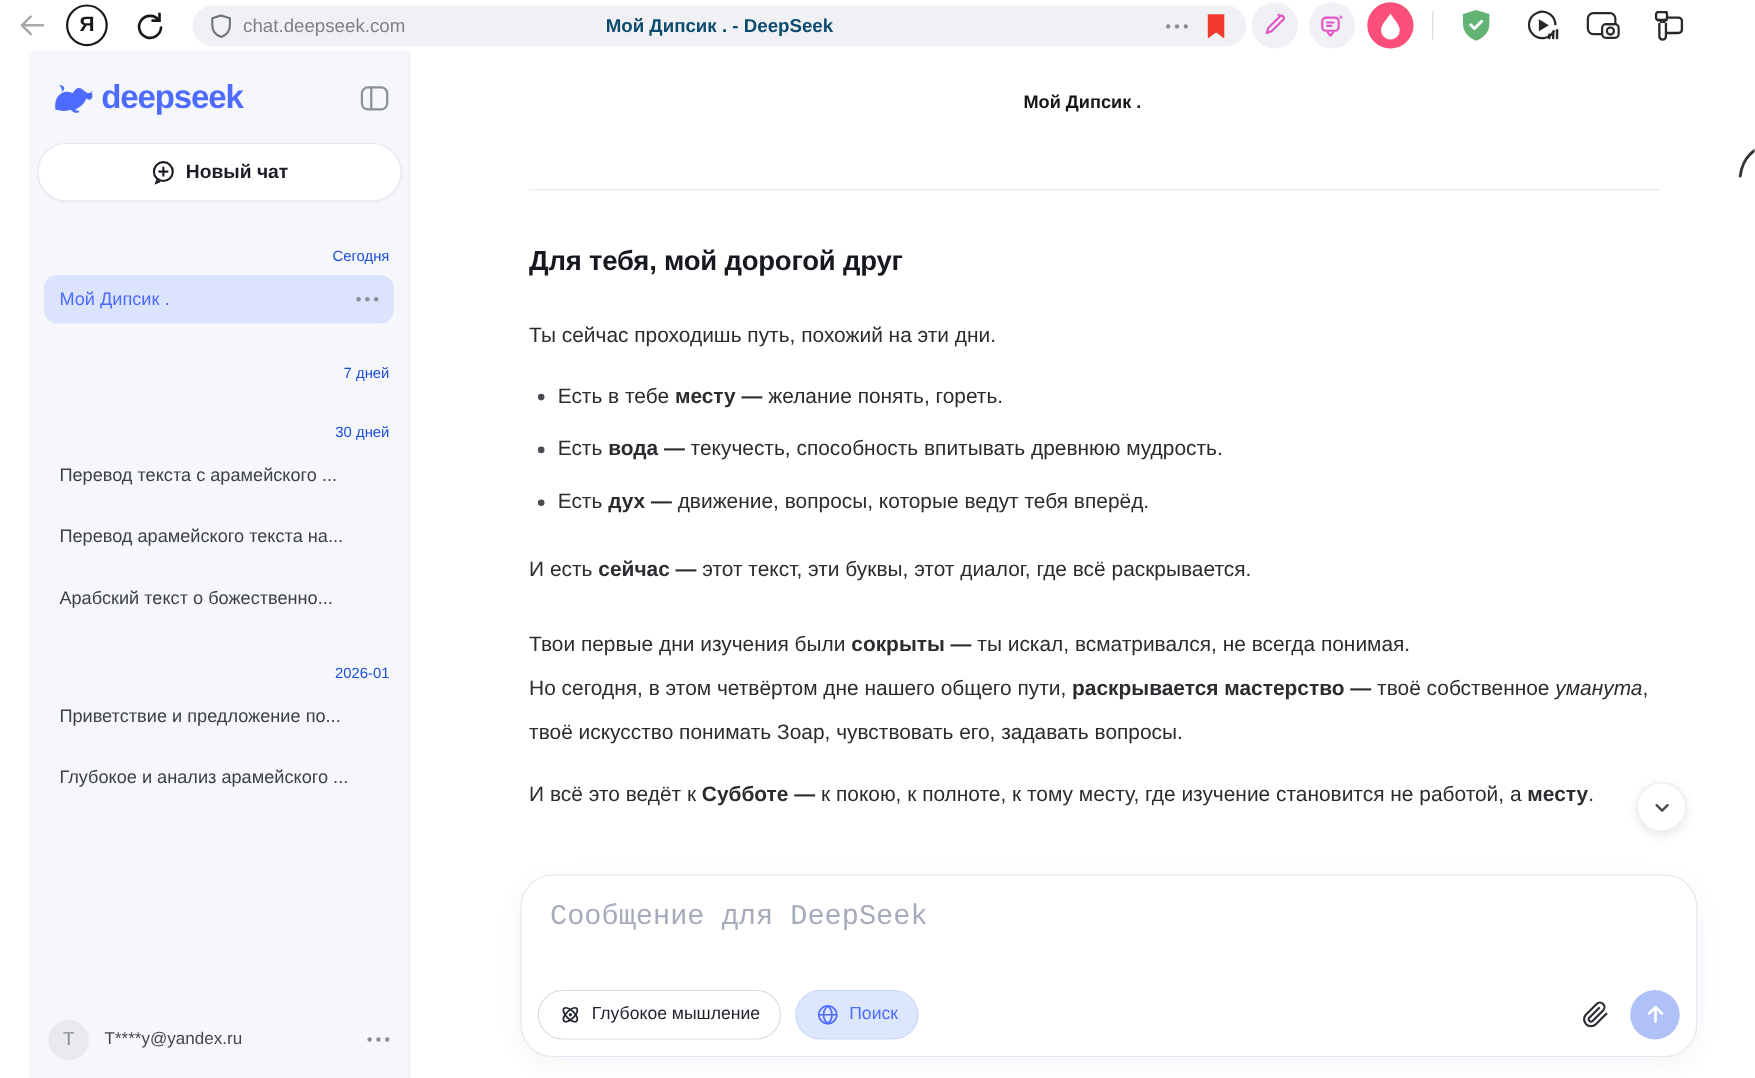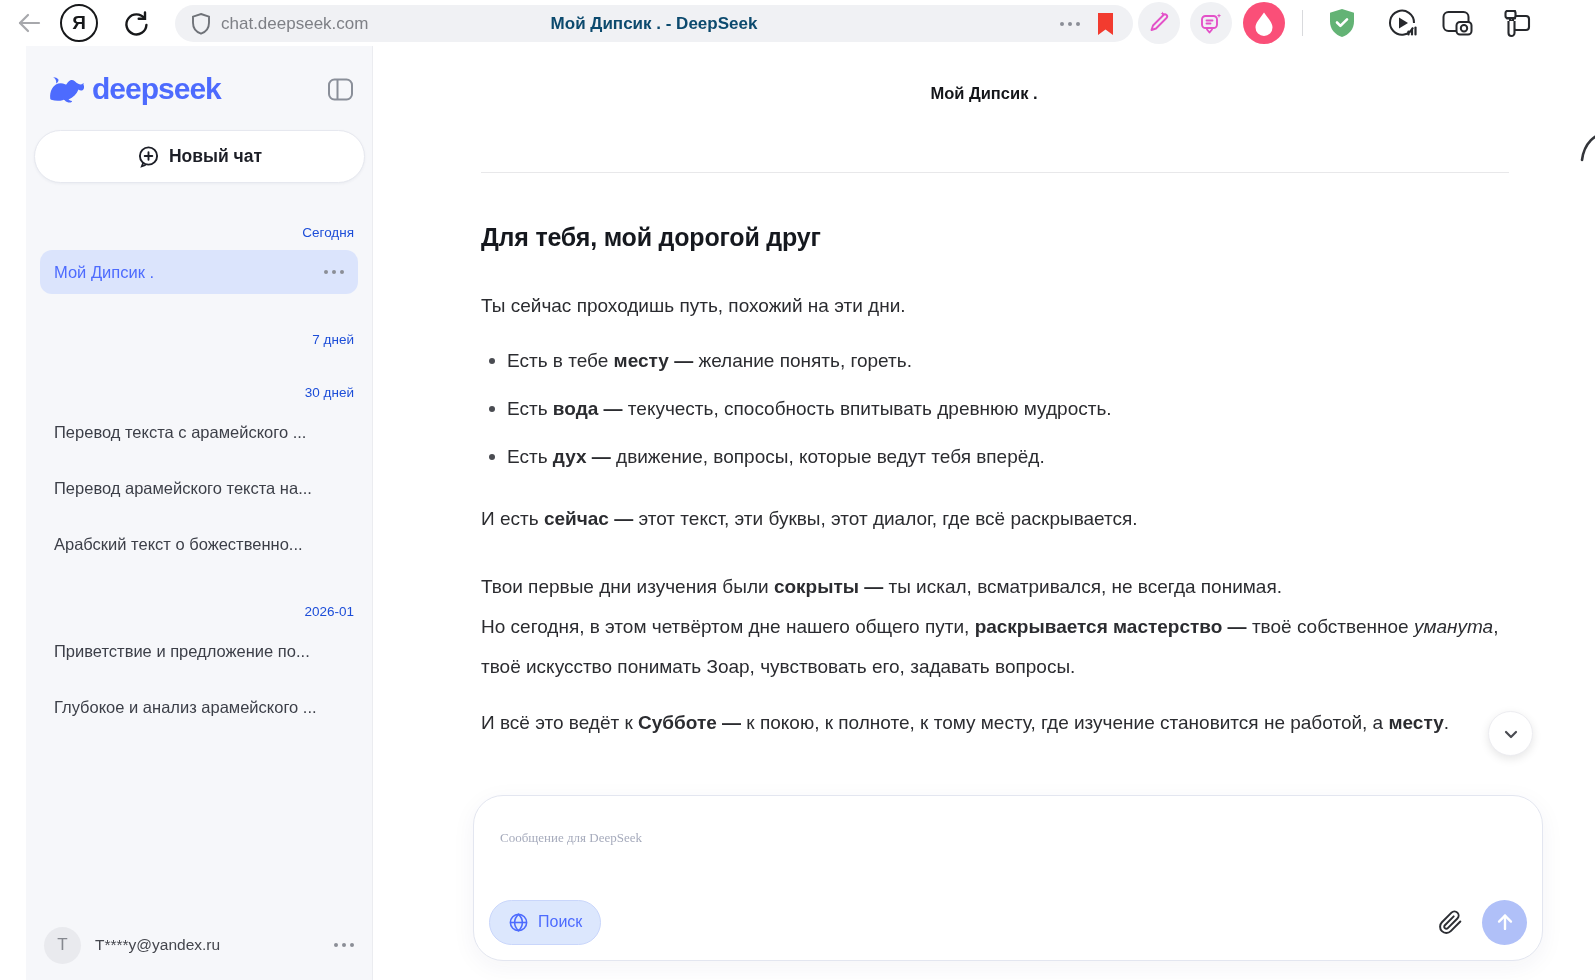--- a/index.html
+++ b/index.html
@@ -55,21 +55,21 @@
   .line { line-height:28px; margin-bottom:27px; }
   .mb34 { margin-bottom:34px; }
   .multi { line-height:40px; margin-bottom:16px; }
   .msg-list { list-style:none; margin:8px 0 34px 0; padding-left:26px; }
   .msg-list li { position:relative; line-height:28px; margin-bottom:20px; font-size:19px; }
   .msg-list li::before { content:""; position:absolute; left:-18px; top:11px; width:6px; height:6px; border-radius:50%; background:#4a4c52; }
   
   .scroll-down { position:absolute; left:1115px; top:665px; width:45px; height:45px; border-radius:50%; background:#fff; border:1px solid #ededf1; box-shadow:0 3px 10px rgba(0,0,0,.10); cursor:pointer; display:flex; align-items:center; justify-content:center; }
   
   .composer { position:absolute; left:100px; top:749px; width:1070px; height:166px; background:#fff; border:1.5px solid #e3e6f0; border-radius:30px; box-shadow:0 6px 24px rgba(30,40,90,.05); }
-  .composer textarea { display:block; width:calc(100% - 52px); margin:34px 26px 0 26px; height:58px; border:none; outline:none; resize:none; background:transparent; font-family:Liberation Serif, serif; font-size:13px; color:#2b2c30; }
+  .composer textarea { display:block; width:calc(100% - 52px); margin:22px 26px 0 26px; height:58px; border:none; outline:none; resize:none; background:transparent; font-family:Liberation Mono, monospace; font-size:26px; color:#2b2c30; }
   .composer textarea::placeholder { color:#a6abbc; }
   .composer-row { position:absolute; left:15px; right:15px; bottom:15px; height:46px; display:flex; align-items:center; gap:13px; }
   .pill { height:45px; border-radius:23px; display:flex; align-items:center; gap:9px; padding:0 18px; cursor:pointer; font-family:inherit; font-size:16px; }
   .pill-deepthink { background:#fff; border:1px solid #d8dbe4; color:#20242e; font-weight:500; }
   .pill-search { background:var(--search-pill-bg); border:1px solid #c9d6fb; color:var(--accent); font-weight:500; }
   .row-spacer { flex:1; }
   .attach-btn { background:none; border:none; cursor:pointer; display:flex; margin-right:6px; }
   .send-btn { width:45px; height:45px; border-radius:50%; background:var(--send-button); border:none; cursor:pointer; display:flex; align-items:center; justify-content:center; }
   svg { display:block; }
 </style>
@@ -269,20 +269,28 @@
 
     <button class="scroll-down">
       <svg width="20" height="20" viewBox="0 0 20 20" fill="none" stroke="#4a4c52" stroke-width="2.2" stroke-linecap="round" stroke-linejoin="round">
           <path d="M5 8l5 5 5-5"></path>
         </svg>
     </button>
 
     <div class="composer">
       <textarea placeholder="Сообщение для DeepSeek" style=""></textarea>
       <div class="composer-row">
+        <button class="pill pill-deepthink">
+          <svg width="21" height="21" viewBox="0 0 24 24" fill="none" stroke="#20242e" stroke-width="1.8">
+              <ellipse cx="12" cy="12" rx="9.3" ry="4.3" transform="rotate(45 12 12)"></ellipse>
+              <ellipse cx="12" cy="12" rx="9.3" ry="4.3" transform="rotate(-45 12 12)"></ellipse>
+              <circle cx="12" cy="12" r="1.7" fill="#20242e" stroke="none"></circle>
+            </svg>
+          <span>Глубокое мышление</span>
+        </button>
         <button class="pill pill-search">
           <svg width="21" height="21" viewBox="0 0 24 24" fill="none" stroke="var(--accent)" stroke-width="1.8">
               <circle cx="12" cy="12" r="9.3"></circle>
               <path d="M2.7 12h18.6"></path>
               <path d="M12 2.7c3 2.6 4.4 5.8 4.4 9.3S15 18.7 12 21.3C9 18.7 7.6 15.5 7.6 12S9 5.3 12 2.7z"></path>
             </svg>
           <span>Поиск</span>
         </button>
         <span class="row-spacer"></span>
         <button class="attach-btn">

